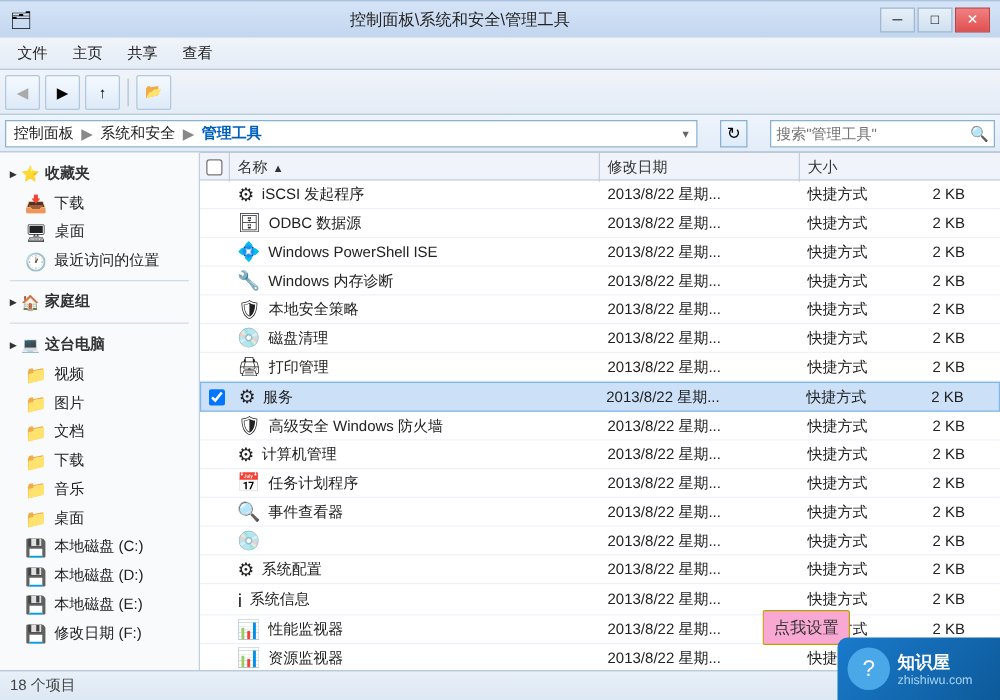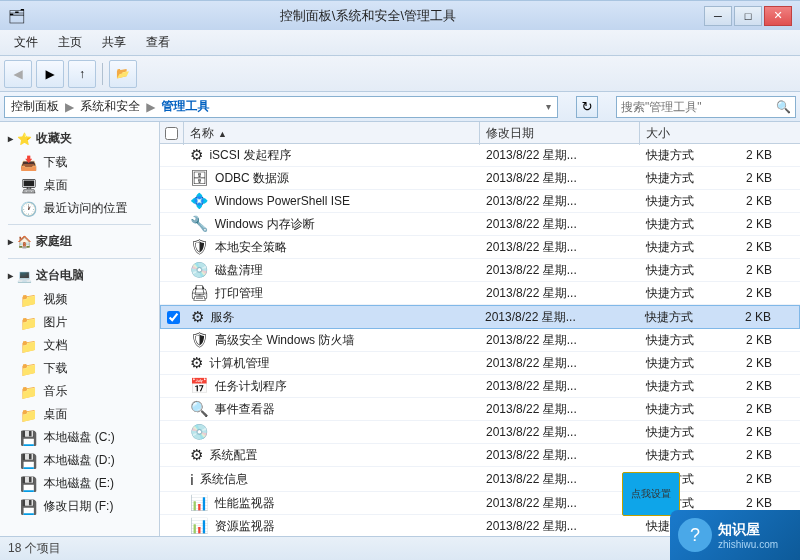--- a/index.html
+++ b/index.html
@@ -194,24 +194,24 @@
       border-top: 1px solid #b8cce0;
       display: flex; align-items: center;
       padding: 0 8px;
       font-size: 12px; color: #444;
     }
 
     
     .taskbar-tooltip {
       position: absolute;
       bottom: 44px; right: 120px;
-      background: #0ea5e9;
+      background: #f9a8d4;
       border: 1px solid #c0a000;
-      padding: 14px 8px;
-      font-size: 10px; color: #333;
+      padding: 4px 8px;
+      font-size: 13px; color: #333;
       border-radius: 2px;
       white-space: nowrap;
     }
 
     
     .system-tray {
       position: absolute;
       bottom: 24px; right: 0;
       height: 20px;
       background: #1a6ecc;

